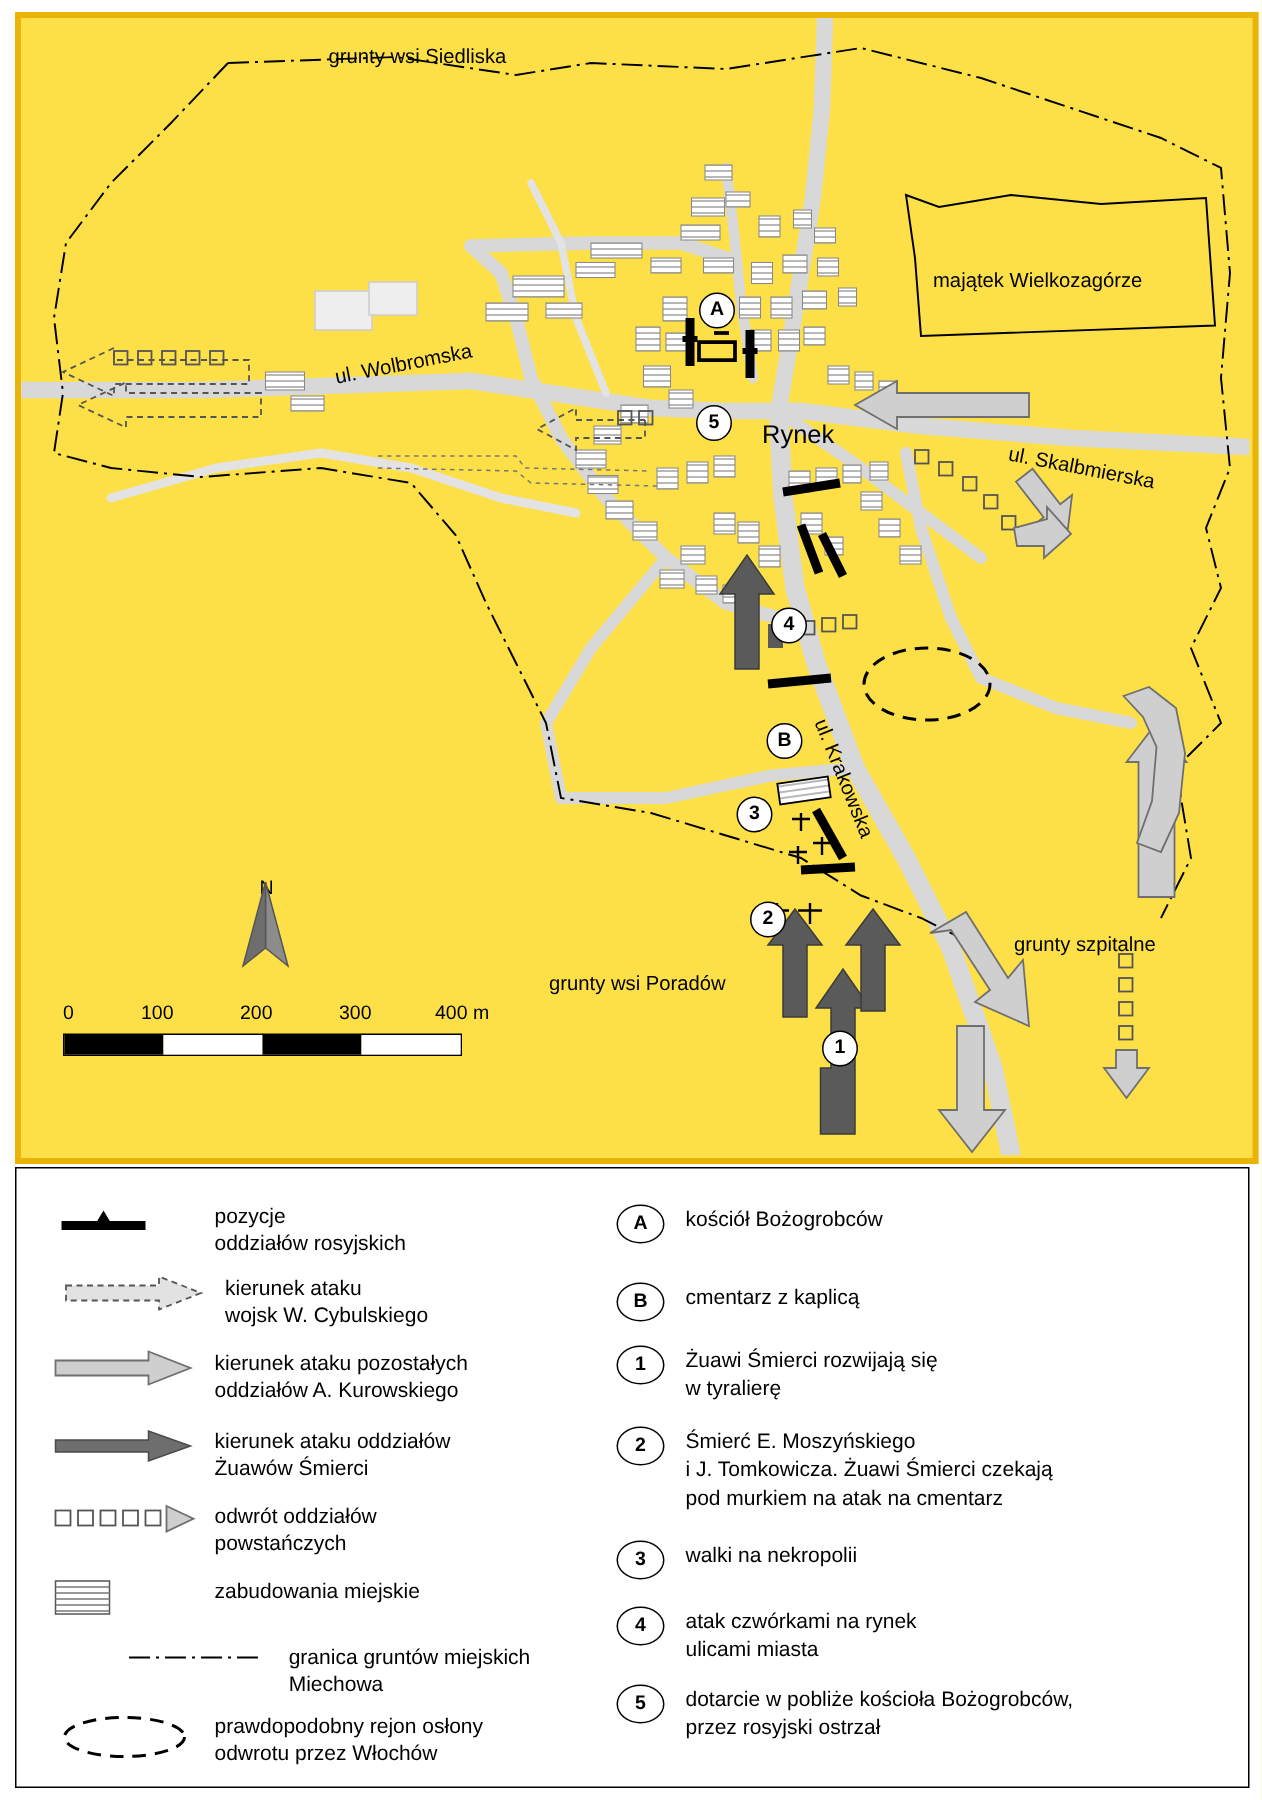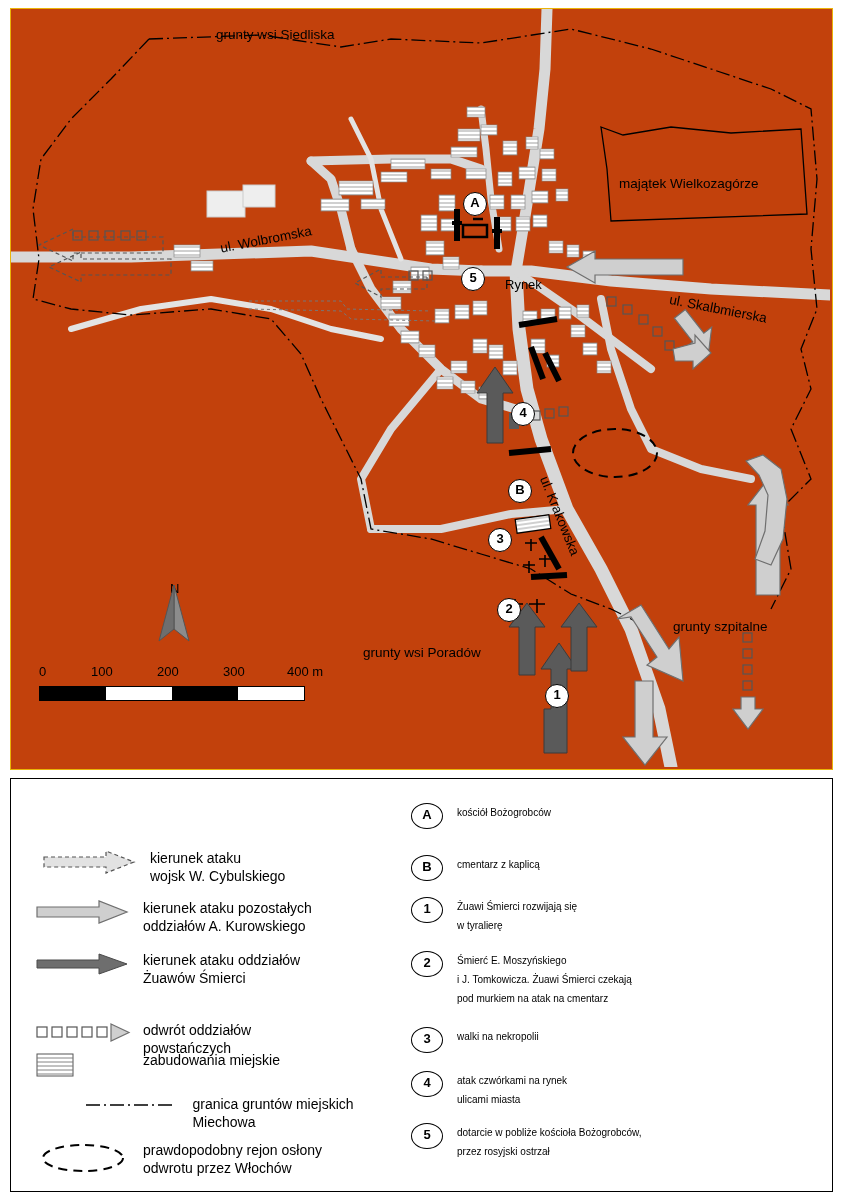--- a/index.html
+++ b/index.html
@@ -1,20 +1,20 @@
 <!DOCTYPE html>
 <html><head>
 <meta charset="utf-8">
 <style>
   html,body{margin:0;padding:0;background:#ffffff;}
   body{font-family:"Liberation Sans",sans-serif;}
   #page{position:relative;width:841px;height:1200px;overflow:hidden;background:#fff;}
 
   
-  #map-panel{position:absolute;left:10px;top:8px;width:821px;height:760px;border:1px solid #eab308;background:#c2410c;overflow:hidden;}
+  #map-panel{position:absolute;left:10px;top:8px;width:821px;height:760px;border:4px solid #eab308;background:#fde047;overflow:hidden;}
   #map-svg{position:absolute;left:0;top:0;}
 
   .map-label{position:absolute;font-size:13.5px;color:#000;white-space:nowrap;}
 
   
   .marker{position:absolute;width:22px;height:22px;border:1.8px solid #000;border-radius:50%;
           background:#fff;color:#000;font-size:13px;font-weight:bold;line-height:19px;text-align:center;}
 
   
   #north-arrow{position:absolute;left:140px;top:570px;width:46px;height:80px;}
@@ -33,21 +33,21 @@
   #legend-left{position:absolute;left:0;top:0;width:400px;height:100%;}
   #legend-right{position:absolute;left:400px;top:0;width:420px;height:100%;}
 
   .leg-row{position:absolute;display:flex;align-items:flex-start;}
   .leg-sym{width:110px;flex:0 0 110px;height:30px;position:relative;}
   .leg-text{font-size:14px;line-height:18px;color:#000;}
 
   .num-row{position:absolute;display:flex;align-items:flex-start;}
   .num-circle{flex:0 0 30px;width:24px;height:24px;border:1.8px solid #000;border-radius:50%;
               font-size:13px;font-weight:bold;text-align:center;line-height:21px;margin-right:14px;}
-  .num-text{font-size:10px;line-height:19px;}
+  .num-text{font-size:14px;line-height:19px;}
 </style>
 </head>
 <body>
 
 <div id="page">
 
   <div id="map-panel">
 
     <svg id="map-svg" width="819" height="758" viewBox="0 0 819 758">
       <defs>
@@ -247,21 +247,21 @@
 
       <g stroke="#000" stroke-width="2.5" fill="none">
         <path d="M452,216 L476,216 L476,228 L452,228 Z"></path>
         <path d="M462,210 L472,210"></path>
       </g>
     </svg>
 
     <div class="map-label" style="left:205px;top:18px;">grunty wsi Siedliska</div>
     <div class="map-label" style="left:608px;top:155px;margin-top:12px;">majątek Wielkozagórze</div>
     <div class="map-label" style="left:208px;top:232px;transform:rotate(-11deg);transform-origin:left top;">ul. Wolbromska</div>
-    <div class="map-label" style="left:494px;top:268px;font-size:13px;">Rynek</div>
+    <div class="map-label" style="left:494px;top:268px;font-size:17px;">Rynek</div>
     <div class="map-label" style="left:660px;top:283px;transform:rotate(11deg);transform-origin:left top;">ul. Skalbmierska</div>
     <div class="map-label" style="left:540px;top:465px;transform:rotate(68deg);transform-origin:left top;">ul. Krakowska</div>
     <div class="map-label" style="left:662px;top:610px;text-align:center;">grunty szpitalne</div>
     <div class="map-label" style="left:352px;top:636px;">grunty wsi Poradów</div>
 
     <div class="marker" style="left:452px;top:183px;">A</div>
     <div class="marker" style="left:450px;top:258px;">5</div>
     <div class="marker" style="left:500px;top:393px;">4</div>
     <div class="marker" style="left:497px;top:470px;">B</div>
     <div class="marker" style="left:477px;top:519px;">3</div>
@@ -286,20 +286,32 @@
           <div class="sb-black"></div>
           <div class="sb-white"></div>
       </div>
     </div>
   </div>
 
   <div id="legend-panel">
 
     <div id="legend-left">
 
+      <div class="leg-row" style="left:22px;top:22px;width:370px;">
+        <div class="leg-sym">
+          <svg width="80" height="24" viewBox="0 0 80 24">
+              <path d="M8,16 L64,16" stroke="#000" stroke-width="6"></path>
+              <path d="M30,16 L36,6 L42,16 Z" fill="#000"></path>
+            </svg>
+        </div>
+        <div class="leg-text">
+          <div>pozycje</div>
+          <div>oddziałów rosyjskich</div>
+        </div>
+      </div>
 
       <div class="leg-row" style="left:29px;top:70px;width:370px;">
         <div class="leg-sym">
           <svg width="100" height="26" viewBox="0 0 100 26">
             <path d="M4,8 L66,8 L66,2 L94,13 L66,24 L66,18 L4,18 Z" fill="#e2e2e2" stroke="#555" stroke-width="1.2" stroke-dasharray="4,3"></path>
           </svg>
         </div>
         <div class="leg-text">
           <div>kierunek ataku</div>
           <div>wojsk W. Cybulskiego</div>
@@ -323,21 +335,21 @@
           <svg width="100" height="26" viewBox="0 0 100 26">
             <path d="M4,9 L66,9 L66,3 L94,13 L66,23 L66,17 L4,17 Z" fill="#6e6e6e" stroke="#4a4a4a" stroke-width="1"></path>
           </svg>
         </div>
         <div class="leg-text">
           <div>kierunek ataku oddziałów</div>
           <div>Żuawów Śmierci</div>
         </div>
       </div>
 
-      <div class="leg-row" style="left:22px;top:222px;width:370px;margin-top:20px;">
+      <div class="leg-row" style="left:22px;top:222px;width:370px;">
         <div class="leg-sym">
           <svg width="100" height="24" viewBox="0 0 100 24">
             <g fill="none" stroke="#555" stroke-width="1.2">
               <rect x="4" y="6" width="10" height="10"></rect>
                 <rect x="19" y="6" width="10" height="10"></rect>
               <rect x="34" y="6" width="10" height="10"></rect>
                 <rect x="49" y="6" width="10" height="10"></rect>
               <rect x="64" y="6" width="10" height="10"></rect>
             </g>
             <path d="M78,3 L96,11.5 L78,20 Z" fill="#cfcfcf" stroke="#6f6f6f" stroke-width="1.2"></path>

